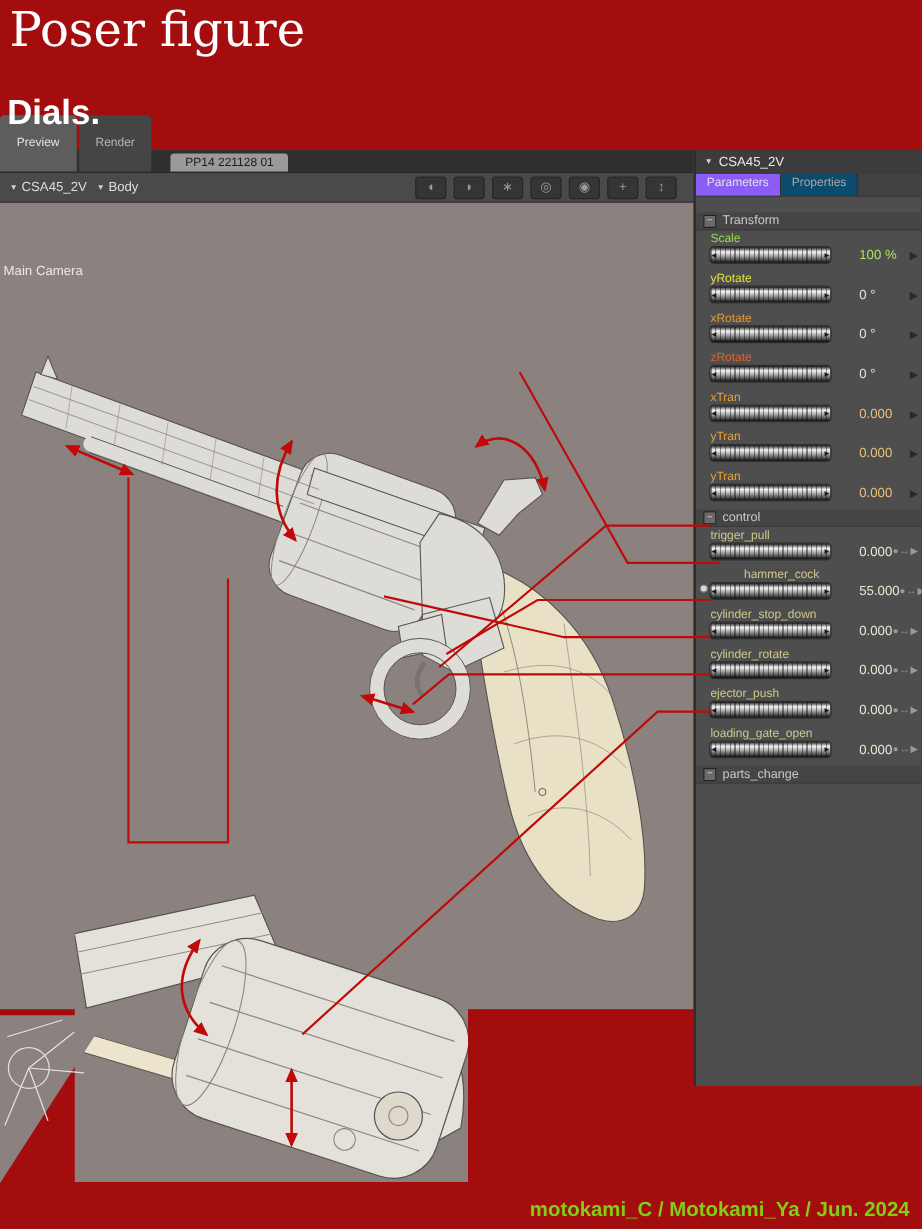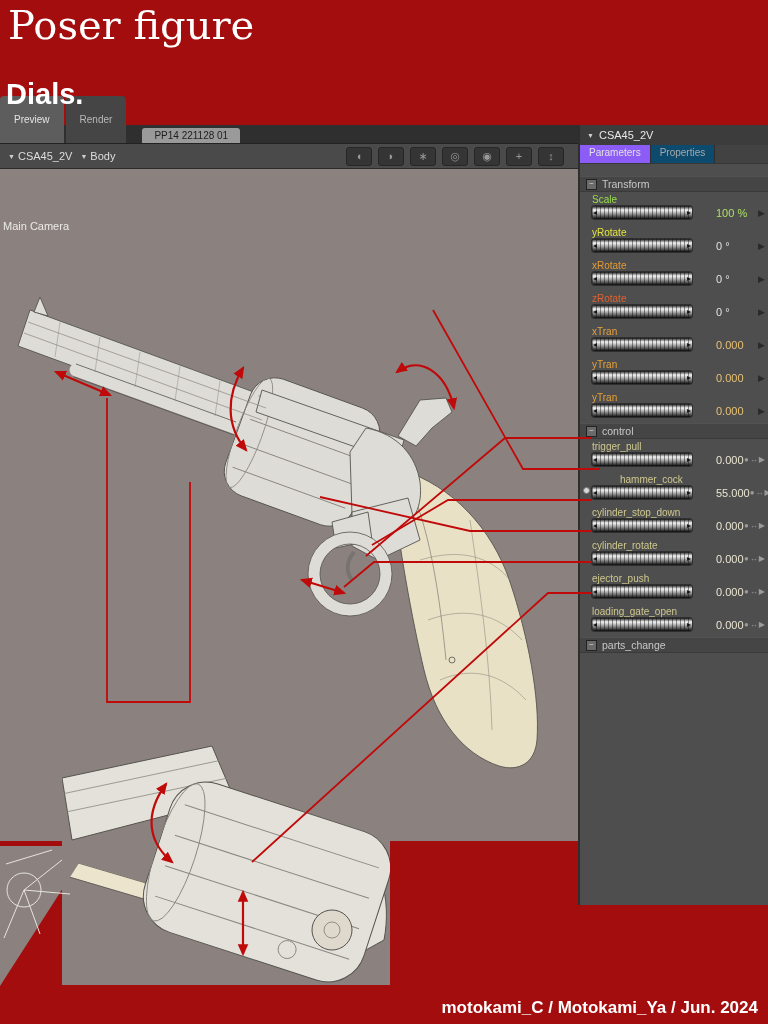--- a/index.html
+++ b/index.html
@@ -46,21 +46,21 @@
   .dnext{margin-left:auto;margin-right:3px;font-size:9px;color:#2a2a2a;}
   .dopts{margin-left:auto;margin-right:2px;font-size:8px;color:#9a9a9a;letter-spacing:1px;}
   .keydot{position:absolute;left:3px;top:13px;width:5px;height:5px;border-radius:50%;background:#d8d8d8;border:1px solid #777;}
 
   
   .inset{position:absolute;left:62px;top:742px;width:328px;height:243px;overflow:hidden;z-index:40;}
   .wedge{position:absolute;left:0;top:838px;width:100px;height:150px;z-index:40;}
 
   .overlay{position:absolute;left:0;top:0;width:768px;height:1024px;z-index:50;pointer-events:none;}
 
-  .footer{position:absolute;right:10px;bottom:6px;font-size:17px;font-weight:bold;color:#ffffff;z-index:60;margin-top:28px;}
+  .footer{position:absolute;right:10px;bottom:6px;font-size:17px;font-weight:bold;color:#84cc16;z-index:60;margin-top:28px;}
 </style>
 </head>
 <body>
 
 <div class="page">
 
   <div class="poser-title">Poser figure</div>
   <div class="subtitle">Dials.</div>
 
   <div class="app">

